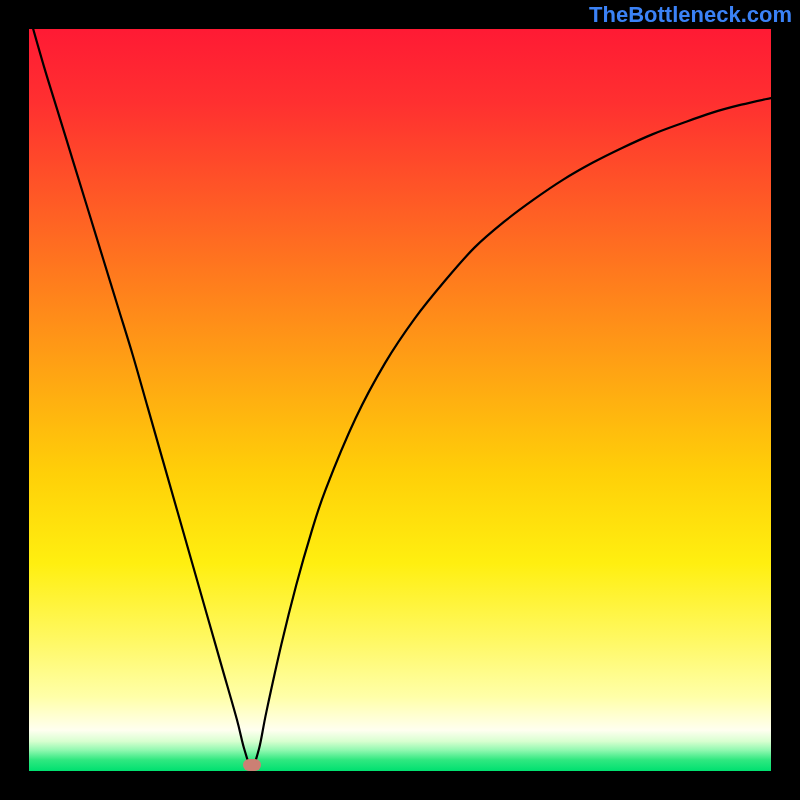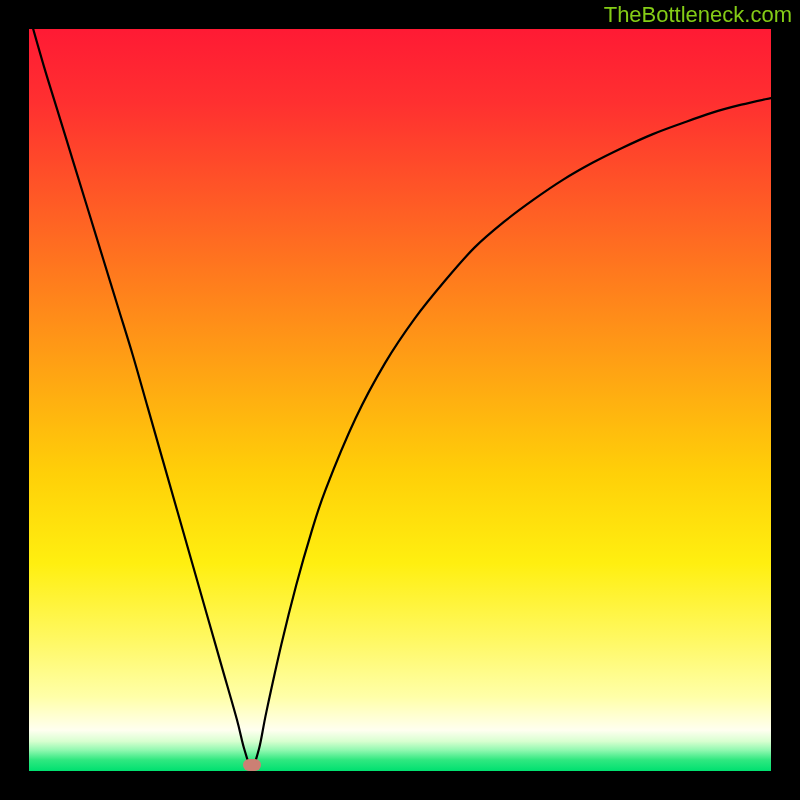--- a/index.html
+++ b/index.html
@@ -23,23 +23,23 @@
     position: absolute;
     left: 0;
     top: 0;
     width: 742px;
     height: 742px;
   }
   .watermark {
     position: absolute;
     top: 2px;
     right: 8px;
-    color: #84cc16;
+    color: #3b82f6;
     font-size: 22px;
-    font-weight: 400;
+    font-weight: 700;
     letter-spacing: 0px;
     user-select: none;
   }
   .marker {
     position: absolute;
     width: 18px;
     height: 12px;
     border-radius: 6px;
     transform: translate(-50%, -50%);
   }

